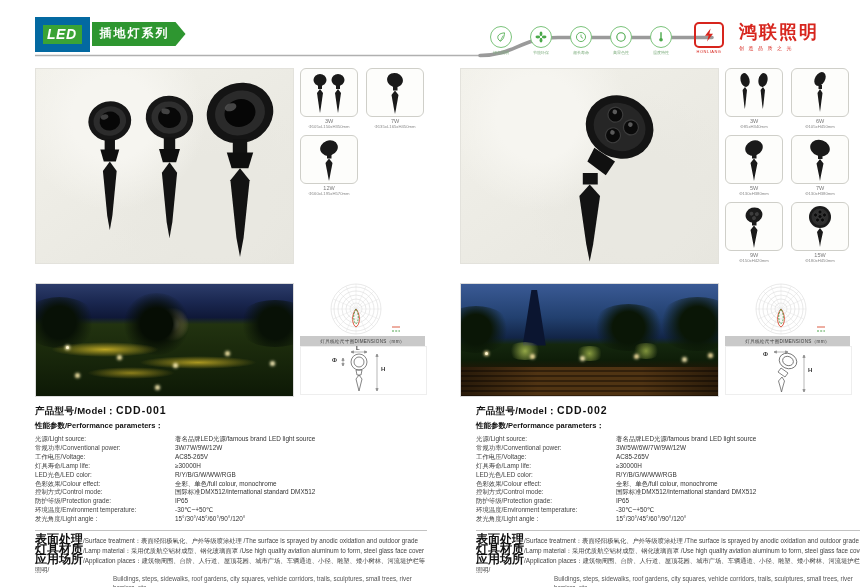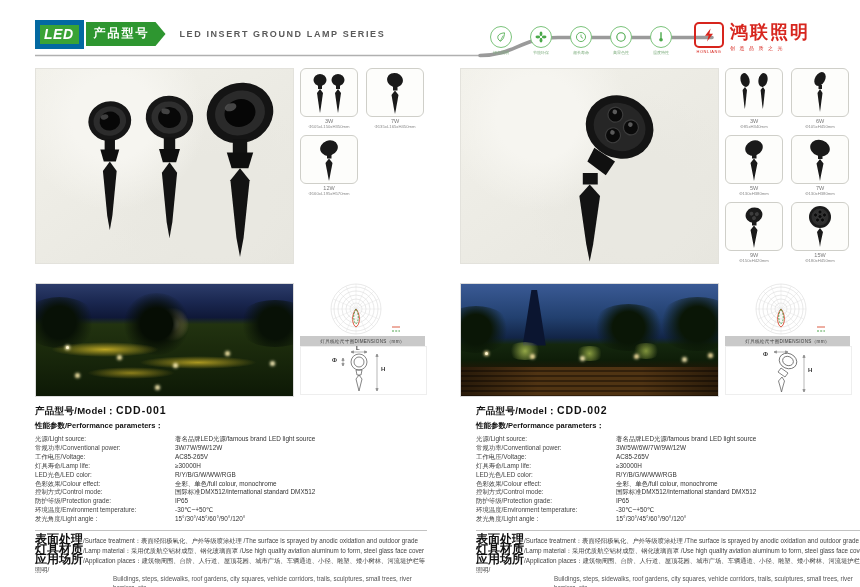--- a/index.html
+++ b/index.html
@@ -3,38 +3,38 @@
 <meta charset="utf-8">
 <style>
   html,body{margin:0;padding:0;background:#ffffff;}
   body{font-family:"Liberation Sans","DejaVu Sans",sans-serif;-webkit-font-smoothing:antialiased;}
   #canvas{position:relative;width:860px;height:587px;background:#fff;overflow:hidden;}
 
   
   #swoosh{position:absolute;left:0;top:0;width:860px;height:70px;}
   .badge-row{position:absolute;left:35px;top:24px;height:20px;display:flex;align-items:center;}
   .led-box{display:inline-block;background:#3aa335;color:#fff;font-weight:bold;font-style:italic;
-           font-size:14px;padding:1px 5px 2px 4px;border:5px solid #0369a1;letter-spacing:.5px;}
+           font-size:14px;padding:1px 5px 2px 4px;border:8px solid #0369a1;letter-spacing:.5px;}
   .series-cn{display:inline-block;background:#2e9630;color:#fff;font-weight:bold;font-size:12px;
              padding:3px 16px 4px 8px;margin-left:2px;letter-spacing:2px;
              clip-path:polygon(0 0,calc(100% - 10px) 0,100% 50%,calc(100% - 10px) 100%,0 100%);}
   .series-en{margin-left:14px;color:#5a5a5a;font-size:9px;letter-spacing:1.6px;font-weight:bold;}
 
   .features{position:absolute;left:486px;top:26px;display:flex;gap:10px;}
   .feature{width:30px;display:flex;flex-direction:column;align-items:center;}
   .f-circle{width:20px;height:20px;border:1.4px solid #7cc47c;border-radius:50%;
             display:flex;align-items:center;justify-content:center;background:#fff;}
   .f-label{font-size:4.5px;color:#7fae7f;margin-top:2px;white-space:nowrap;transform:scale(.9);}
 
   .logo{position:absolute;left:694px;top:22px;display:flex;align-items:flex-start;}
   .logo-mark{width:30px;text-align:center;}
   .logo-box{width:26px;height:22px;border:2px solid #d7251d;border-radius:5px;margin:0 auto;
             display:flex;align-items:center;justify-content:center;}
   .logo-mark-sub{font-size:4px;color:#d7251d;letter-spacing:.5px;display:block;margin-top:1px;}
-  .logo-text{margin-left:6px;}
+  .logo-text{margin-left:15px;}
   .logo-cn{color:#d7251d;font-size:18px;font-weight:bold;letter-spacing:2px;line-height:20px;}
   .logo-tag{color:#d7251d;font-size:5px;letter-spacing:4.5px;margin-top:3px;}
 
   
   .photo-box{position:absolute;border:1px solid #e3e2dc;background:
       radial-gradient(circle at 30% 25%, #f6f5f0 0 18%, transparent 40%),
       radial-gradient(circle at 70% 70%, #e9e8e1 0 22%, transparent 50%),
       linear-gradient(145deg,#f2f1ea,#e6e5de);}
   .scene{position:absolute;border:1px solid #dcdcdc;overflow:hidden;}
   .scene1{background:
@@ -85,22 +85,21 @@
 
 <div id="canvas">
 
   <svg id="swoosh" viewBox="0 0 860 70">
     <path d="M35 55.5 H482" stroke="#b0b0b0" stroke-width="1.5" fill="none"></path>
     <path d="M480 55.5 C515 55.5 520 37.5 558 37.5 H712" stroke="#9a9a9a" stroke-width="3.6" fill="none" stroke-linecap="round"></path>
   </svg>
 
   <div class="badge-row">
     <span class="led-box">LED</span>
-    <span class="series-cn">产品型号</span>
-    <span class="series-en">LED INSERT GROUND LAMP SERIES</span>
+    <span class="series-cn">插地灯系列</span>
   </div>
 
   <div class="features">
     <div class="feature">
       <span class="f-circle">
         <svg width="14" height="14" viewBox="0 0 20 20">
             <path d="M9 16 C3 12 4 5 15 4 C14.5 12 12 14.5 9 16 Z" fill="none" stroke="#4aa84a" stroke-width="1.2"></path>
             <path d="M9 16 L13 8" stroke="#4aa84a" stroke-width="1"></path>
           </svg>
       </span>

